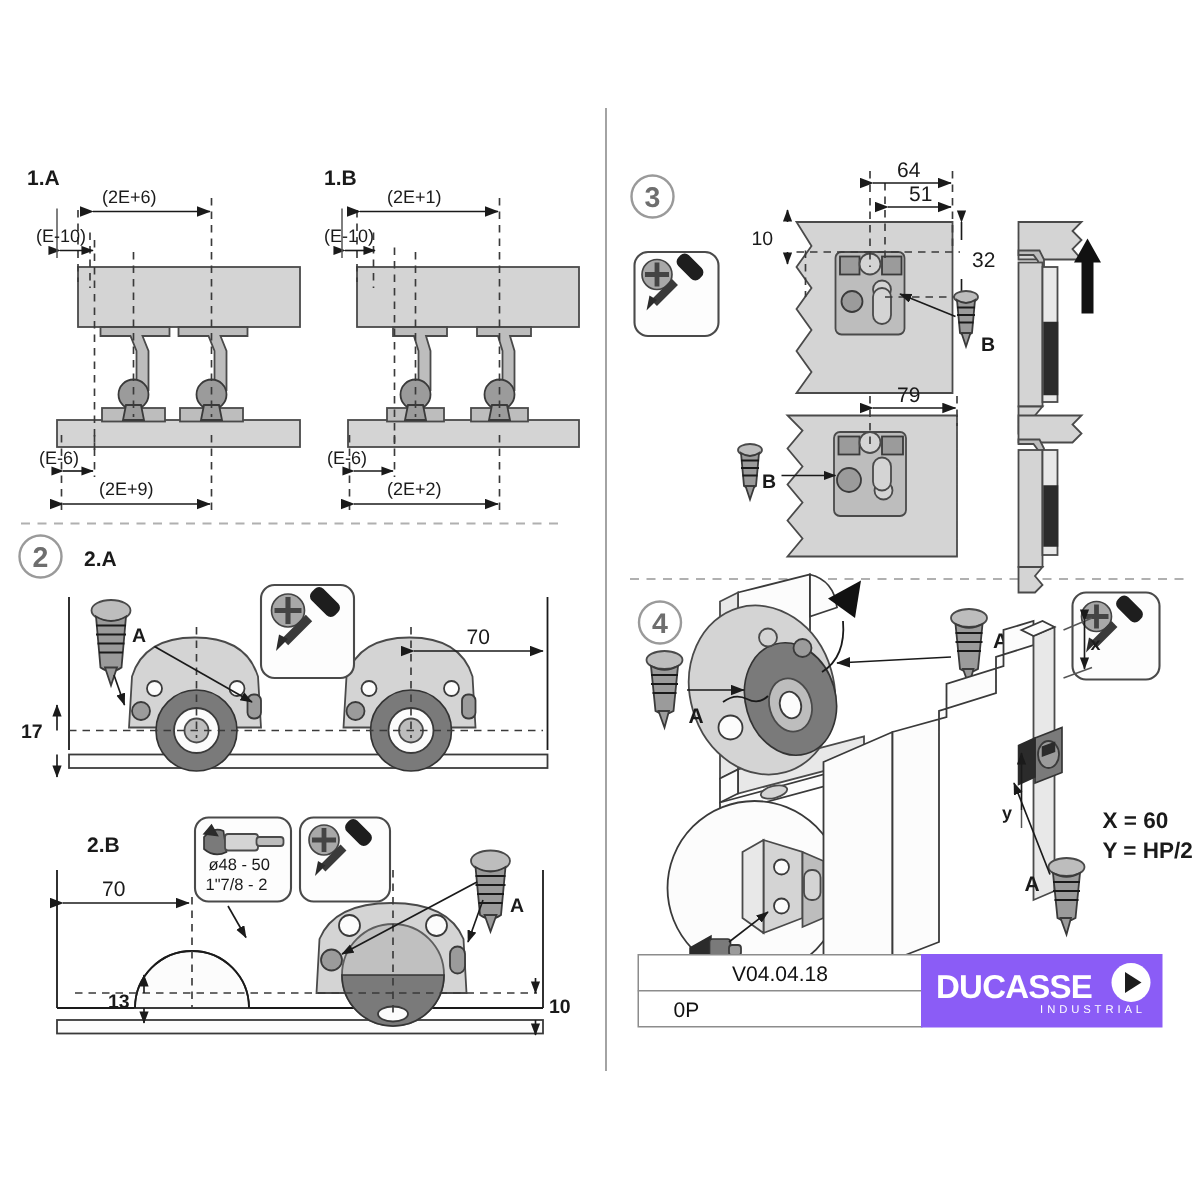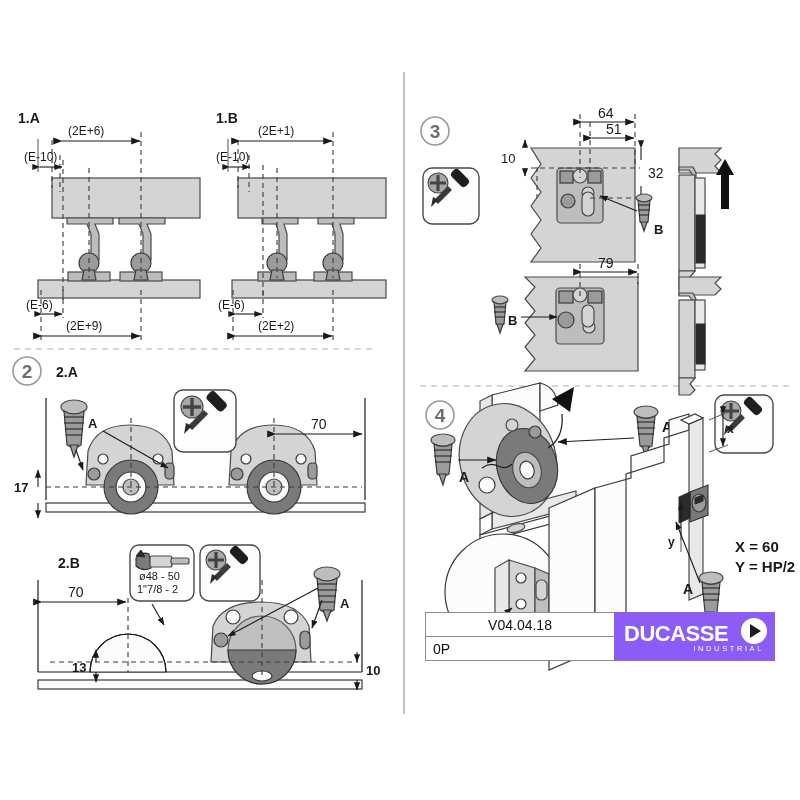--- a/index.html
+++ b/index.html
@@ -29,28 +29,28 @@
   .fillB{fill:#bdbdbd;stroke:#4a4a4a;stroke-width:1.2;}
   .fillC{fill:#9b9b9b;stroke:#3a3a3a;stroke-width:1.2;}
   .fillD{fill:#7a7a7a;stroke:#333;stroke-width:1.1;}
   .fillL{fill:#e8e8e8;stroke:#4a4a4a;stroke-width:1.2;}
   .fillW{fill:#fcfcfc;stroke:#3a3a3a;stroke-width:1.2;}
   .dark{fill:#2b2b2b;stroke:#2b2b2b;stroke-width:1;}
   .blk{fill:#111;}
   .circnum{fill:none;stroke:#9a9a9a;stroke-width:1.6;}
   .numtxt{font-size:19px;font-weight:bold;fill:#6e6e6e;}
   .iconbox{fill:#fdfdfd;stroke:#4a4a4a;stroke-width:1.4;}
-  #footer{position:absolute;left:425px;top:612px;width:318px;height:50px;}
+  #footer{position:absolute;left:425px;top:636px;width:318px;height:50px;}
   #footer .cellTop,#footer .cellBot{
     position:absolute;left:0;width:190px;height:25px;
     border:1px solid #8c8c8c;box-sizing:border-box;background:#fff;
     font-size:14px;color:#111;display:flex;align-items:center;
   }
   #footer .cellTop{top:0;justify-content:center;}
-  #footer .cellBot{top:24px;justify-content:flex-start;padding-left:7px;}
+  #footer .cellBot{top:24px;justify-content:flex-start;padding-left:23px;}
   #footer .logo{
     position:absolute;left:189px;top:0;width:161px;height:49px;background:#8b5cf6;
   }
   #footer .logo .brand{
     position:absolute;left:10px;top:9px;
     font-size:22px;font-weight:bold;color:#fff;letter-spacing:-0.5px;
     font-family:"Liberation Sans", sans-serif;
   }
   #footer .logo .sub{
     position:absolute;right:11px;top:32px;

